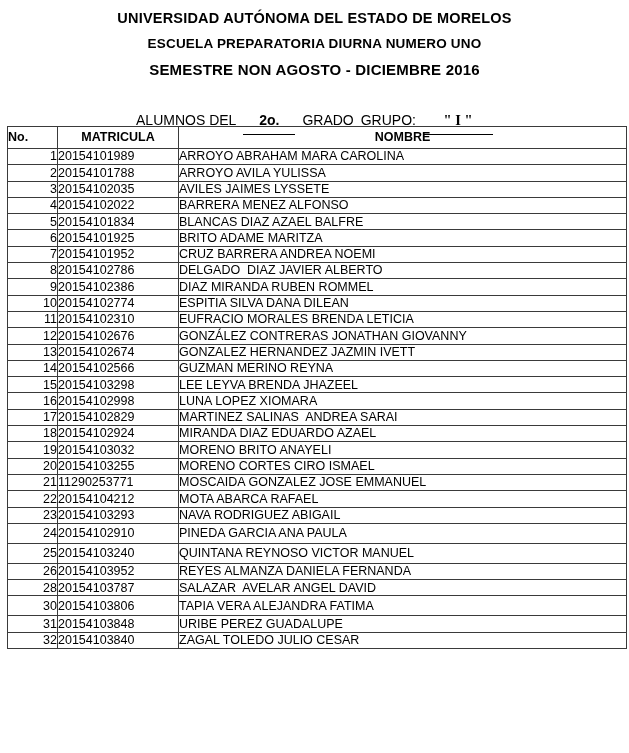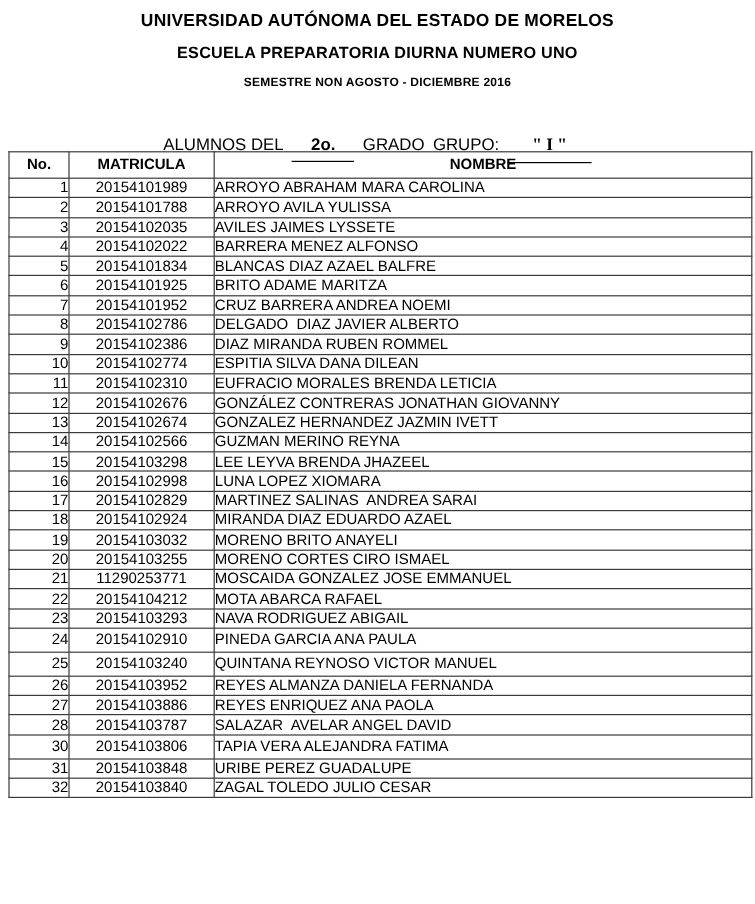--- a/index.html
+++ b/index.html
@@ -27,21 +27,21 @@
     padding-top: 5px;
     text-align: center;
   }
   .hline {
     font-weight: bold;
     letter-spacing: 0.2px;
     white-space: nowrap;
   }
   .hline-1 { font-size: 14.5px; line-height: 26px; }
   .hline-2 { font-size: 13.5px; line-height: 26px; }
-  .hline-3 { font-size: 10px;   line-height: 26px; }
+  .hline-3 { font-size: 15px;   line-height: 26px; }
 
   .hline-4 {
     font-size: 14px;
     line-height: 27px;
     font-weight: normal;
     white-space: nowrap;
     margin-top: 24px;
   }
   .blank {
     display: inline-block;
@@ -90,33 +90,32 @@
   col.c-mat  { width: 121px; }
   col.c-nom  { width: 448px; }
 
   thead th {
     height: 21px;
     font-weight: bold;
     font-size: 14.5px;
     border-bottom: 1.6px solid #000;
     border-top: 1.6px solid #000;
   }
-  th.h-no  { text-align: center; }
+  th.h-no  { text-align: left; }
   th.h-mat { text-align: center; }
   th.h-nom { text-align: center; margin-left: 30px; }
 
   tbody td { height: 15.3px; }
   tr.tall td { height: 19px; }
 
   td.c-num {
     text-align: right;
     padding-right: 3px;
   }
   td.c-mat {
-    text-align: center;
   }
   td.c-nom {
     text-align: left;
     padding-left: 4px;
   }
 </style>
 </head>
 <body>
 
 <div class="page">
@@ -269,25 +268,20 @@
             <td class="c-num">25</td>
             <td class="c-mat">20154103240</td>
             <td class="c-nom">QUINTANA REYNOSO VICTOR MANUEL</td>
           </tr>
           <tr>
             <td class="c-num">26</td>
             <td class="c-mat">20154103952</td>
             <td class="c-nom">REYES ALMANZA DANIELA FERNANDA</td>
           </tr>
           <tr>
-            <td class="c-num">27</td>
-            <td class="c-mat">20154103886</td>
-            <td class="c-nom">REYES ENRIQUEZ ANA PAOLA</td>
-          </tr>
-          <tr>
             <td class="c-num">28</td>
             <td class="c-mat">20154103787</td>
             <td class="c-nom">SALAZAR  AVELAR ANGEL DAVID</td>
           </tr>
           <tr class="tall">
             <td class="c-num">30</td>
             <td class="c-mat">20154103806</td>
             <td class="c-nom">TAPIA VERA ALEJANDRA FATIMA</td>
           </tr>
           <tr>

